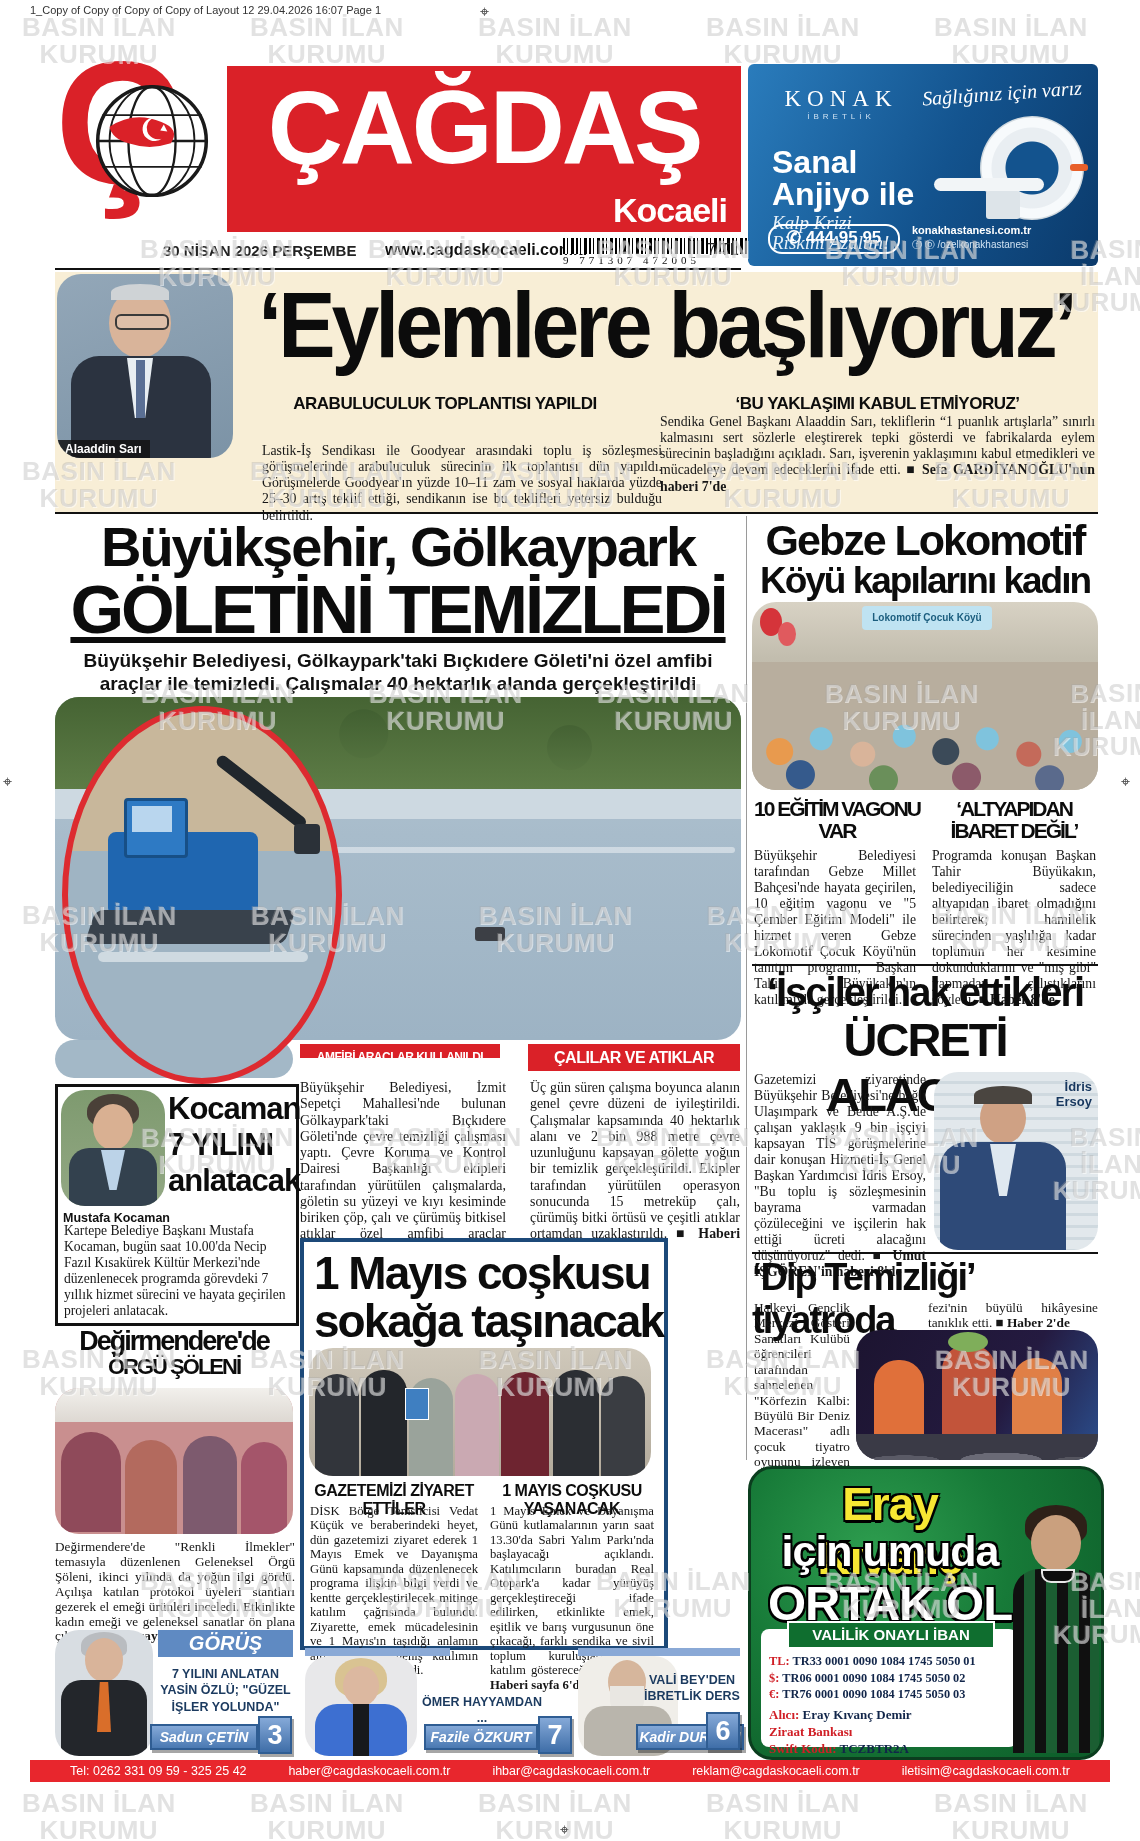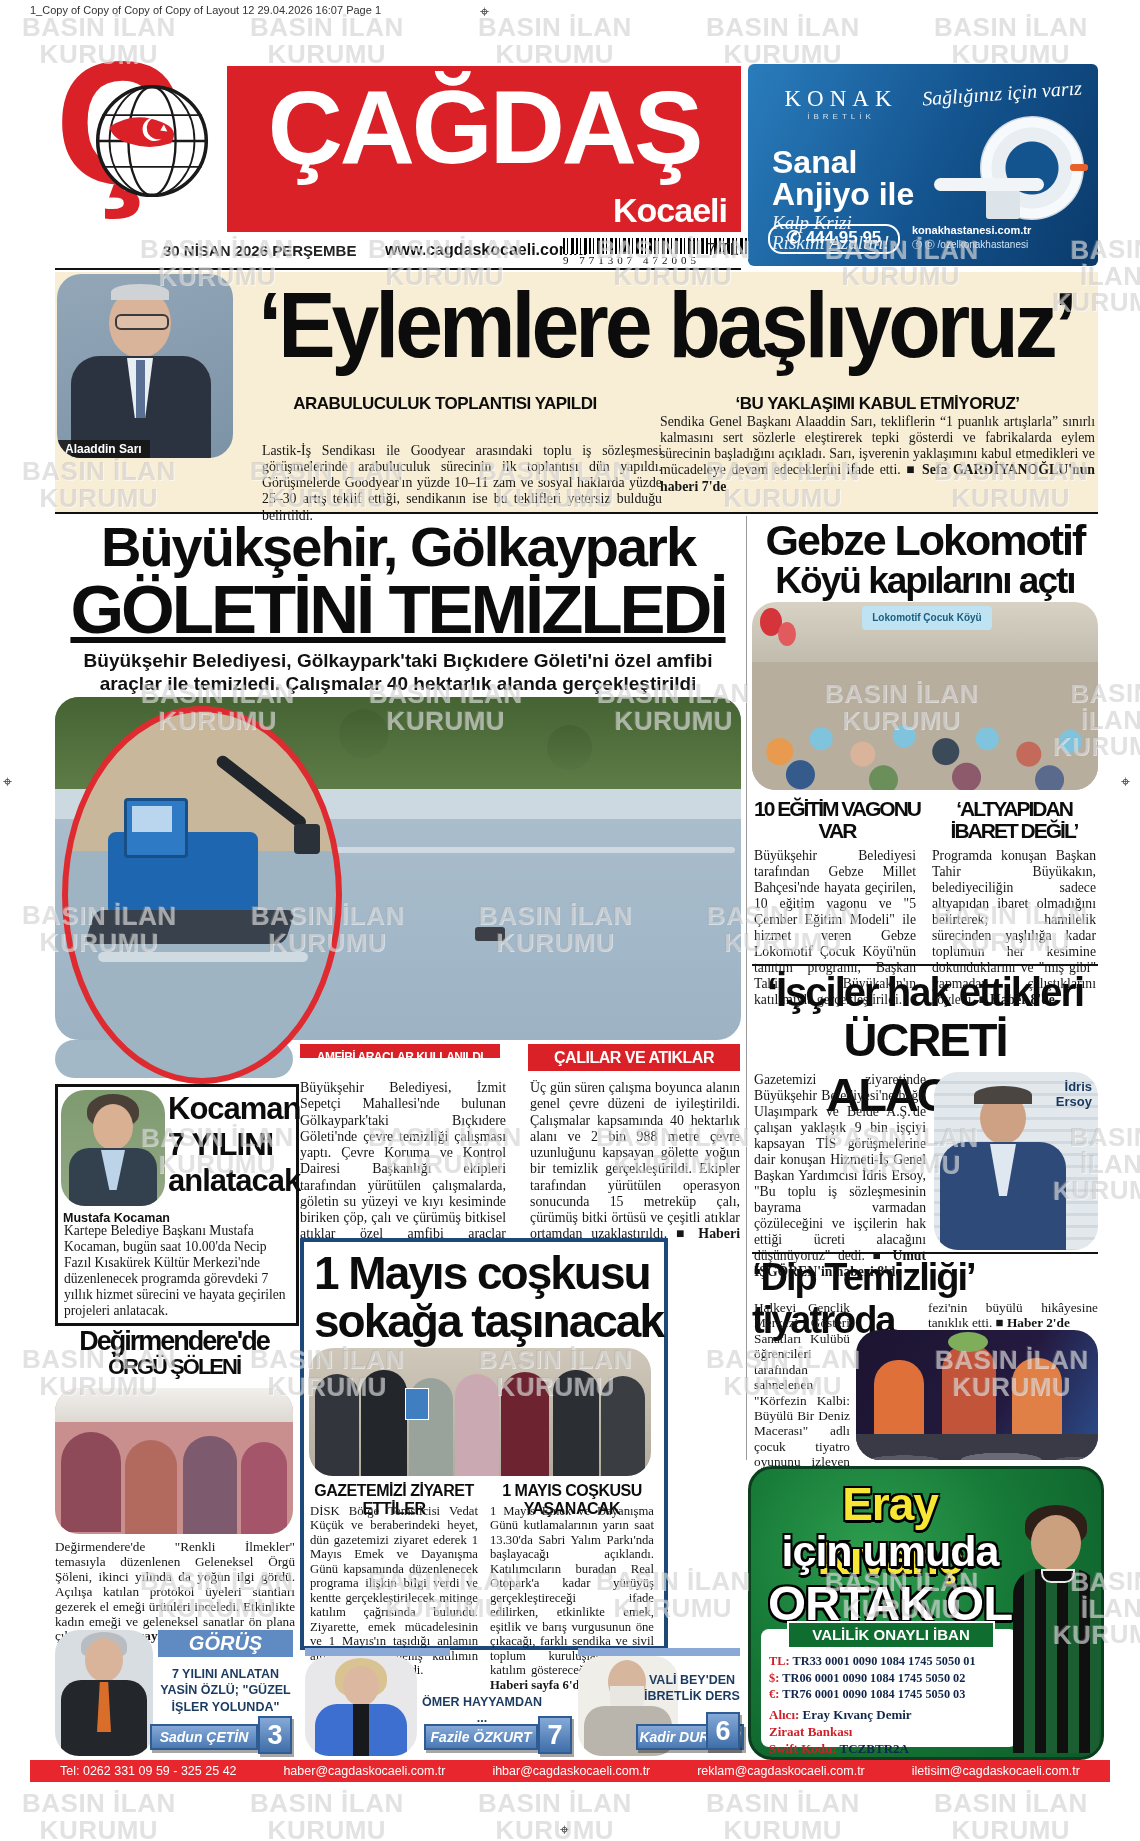--- a/index.html
+++ b/index.html
@@ -215,21 +215,21 @@
   <div class="abs photo" style="left:578px;top:1656px;width:100px;height:100px;background:#f0eee9;">
     <div class="abs head-sil" style="left:30px;top:4px;width:38px;height:44px;background:#d6b69c;"></div>
     <div class="abs" style="left:32px;top:30px;width:34px;height:26px;border-radius:0 0 40% 40%;background:#e9e7e2;"></div>
     <div class="abs" style="left:6px;top:50px;width:88px;height:50px;border-radius:20px 20px 0 0;background:#b9b5ac;"></div>
   </div>
   <div class="abs teaser" style="left:640px;top:1672px;width:104px;">VALİ BEY'DEN İBRETLİK DERS</div>
   <div class="abs plate" style="left:636px;top:1724px;width:104px;height:22px;font-size:14px;line-height:22px;">Kadir DURGUN</div>
   <div class="abs pnum" style="left:706px;top:1712px;width:30px;height:34px;">6</div>
 
   <div class="abs cond hl ctr" style="left:752px;top:516px;width:346px;font-size:43px;letter-spacing:-2px;">Gebze Lokomotif</div>
-  <div class="abs cond hl ctr" style="left:752px;top:560px;width:346px;font-size:37px;letter-spacing:-2px;">Köyü kapılarını açtı</div>
+  <div class="abs cond hl ctr" style="left:752px;top:560px;width:346px;font-size:37px;letter-spacing:-2px;">Köyü kapılarını kadın</div>
   <div class="abs photo" style="left:752px;top:602px;width:346px;height:188px;background:linear-gradient(#d8d2c4 0,#c2bdae 30%,#b0a898 100%);">
     <div class="abs" style="left:8px;top:6px;width:22px;height:28px;border-radius:50%;background:#d5343a;"></div>
     <div class="abs" style="left:26px;top:20px;width:18px;height:24px;border-radius:50%;background:#e05a5e;"></div>
     <div class="abs ctr" style="left:110px;top:4px;width:130px;height:24px;background:#bfe3f2;border-radius:4px;color:#1b5d7e;font:700 10px/24px 'Liberation Sans',sans-serif;">Lokomotif Çocuk Köyü</div>
     <div class="abs" style="left:0;top:60px;width:100%;height:128px;background:radial-gradient(circle at 8% 70%,#e89a4e 0 13px,transparent 14px),radial-gradient(circle at 20% 60%,#7fc3dd 0 11px,transparent 12px),radial-gradient(circle at 32% 72%,#d9b49a 0 12px,transparent 13px),radial-gradient(circle at 44% 58%,#7fc3dd 0 11px,transparent 12px),radial-gradient(circle at 56% 70%,#3b4a58 0 13px,transparent 14px),radial-gradient(circle at 68% 60%,#7fc3dd 0 11px,transparent 12px),radial-gradient(circle at 80% 72%,#c46a5a 0 12px,transparent 13px),radial-gradient(circle at 92% 62%,#7fc3dd 0 11px,transparent 12px),radial-gradient(circle at 14% 88%,#355a8c 0 14px,transparent 15px),radial-gradient(circle at 38% 92%,#6a8f5a 0 14px,transparent 15px),radial-gradient(circle at 62% 90%,#8c5a6a 0 14px,transparent 15px),radial-gradient(circle at 86% 92%,#5a6a8c 0 14px,transparent 15px);background-color:#b8ae9e;"></div>
   </div>
   <div class="abs cond hl ctr" style="left:752px;top:798px;width:170px;font-size:21px;line-height:1.05;">10 EĞİTİM VAGONU VAR</div>
   <p class="abs serif jtxt" style="left:754px;top:848px;width:162px;margin:0;font-size:13.7px;">Büyükşehir Belediyesi tarafından Gebze Millet Bahçesi'nde hayata geçirilen, 10 eğitim vagonu ve "5 Çember Eğitim Modeli" ile hizmet veren Gebze Lokomotif Çocuk Köyü'nün tanıtım programı, Başkan Tahir Büyükakın'ın katılımıyla gerçekleştirildi.</p>
   <div class="abs cond hl ctr" style="left:930px;top:798px;width:168px;font-size:21px;line-height:1.05;">‘ALTYAPIDAN İBARET DEĞİL’</div>
   <p class="abs serif jtxt" style="left:932px;top:848px;width:164px;margin:0;font-size:13.7px;"><span>Programda konuşan Başkan Tahir Büyükakın, belediyeciliğin sadece altyapıdan ibaret olmadığını belirterek; hamilelik sürecinden yaşlılığa kadar toplumun her kesimine dokunduklarını ve "mış gibi" yapmadan çalıştıklarını söyledi.</span> <span class="by">■ Haber 8'de</span></p>
@@ -276,21 +276,21 @@
     </div>
 
     <div class="abs" style="right:2px;top:36px;width:86px;height:248px;">
       <div class="abs" style="left:12px;top:0;width:62px;height:40px;border-radius:50% 50% 35% 35%;background:#2e2018;"></div>
       <div class="abs head-sil" style="left:18px;top:10px;width:50px;height:56px;background:#caa07e;"></div>
       <div class="abs" style="left:0;top:64px;width:86px;height:184px;border-radius:26px 26px 0 0;background:repeating-linear-gradient(90deg,#101010 0 11px,#1b5e32 11px 22px);"></div>
       <div class="abs" style="left:28px;top:64px;width:30px;height:10px;border-radius:0 0 10px 10px;background:#0d0d0d;border:2px solid #e8e8e8;"></div>
     </div>
   </div>
 
-  <div class="abs" style="left:30px;top:1760px;width:1080px;height:22px;background:#e8262d;display:flex;align-items:center;justify-content:space-between;padding:0 30px;box-sizing:border-box;color:#fff;font-size:12.5px;">
+  <div class="abs" style="left:30px;top:1760px;width:1080px;height:22px;background:#e8262d;display:flex;align-items:center;justify-content:space-between;padding:0 40px;box-sizing:border-box;color:#fff;font-size:12.5px;">
     <span>Tel: 0262 331 09 59 - 325 25 42</span>
     <span>haber@cagdaskocaeli.com.tr</span>
     <span>ihbar@cagdaskocaeli.com.tr</span>
     <span>reklam@cagdaskocaeli.com.tr</span>
     <span>iletisim@cagdaskocaeli.com.tr</span>
   </div>
 
   <div id="wmlayer" class="abs" style="left:0;top:0;width:1140px;height:1841px;pointer-events:none;">
       <div class="wm" style="left: 22px; top: 14px;">BASIN İLAN
 KURUMU</div>

